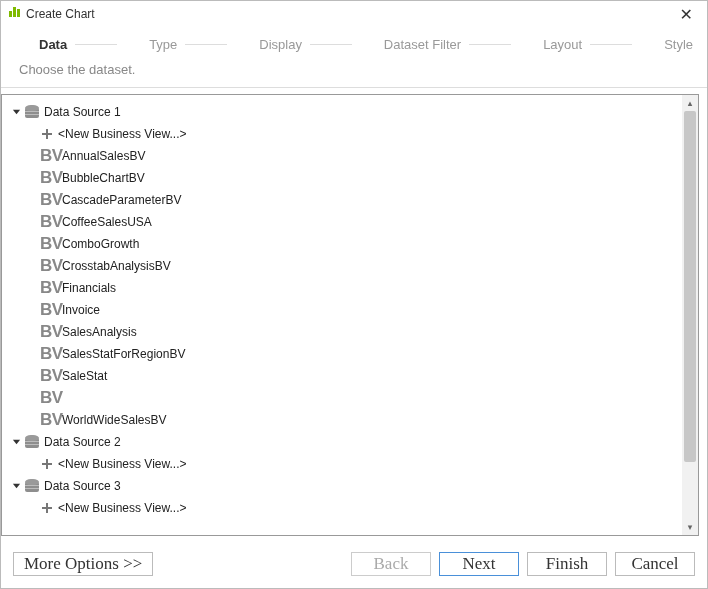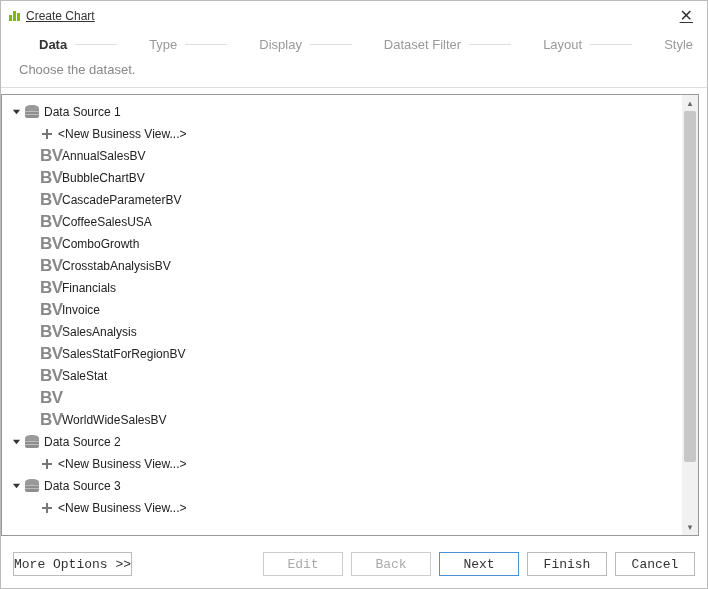--- a/index.html
+++ b/index.html
@@ -11,24 +11,23 @@
     color: #333;
     width: 708px;
     height: 589px;
     border: 1px solid #bbb;
     display: flex;
     flex-direction: column;
     overflow: hidden;
   }
   .titlebar {
     display: flex;
-    align-items: center;
+    align-items: flex-start;
     padding: 6px 10px 4px 8px;
     height: 28px;
-    text-decoration: underline;
   }
   .titlebar .app-icon { margin-right: 6px; display:flex; align-items:flex-end; gap:1px; }
   .app-icon .bar { width:3px; background:#7fba00; display:inline-block; }
   .app-icon .b1 { height:6px; }
   .app-icon .b2 { height:10px; }
   .app-icon .b3 { height:8px; }
   .title-text { font-size: 12px; color:#333; flex:0 0 auto; }
   .title-spacer { flex:1; }
   .close-x { font-size:16px; color:#333; line-height:1; padding:0 4px; cursor:default; font-family: Arial, sans-serif; }
 
@@ -95,25 +94,25 @@
     display:flex;
     gap:8px;
     border-top:0px;
   }
   .footer .spacer { flex:1; }
   .btn {
     height:24px;
     min-width:80px;
     border:1px solid #bbb;
     background:#fff;
-    font-size:13px;
+    font-size:17px;
     color:#333;
-    padding:0 0;
+    padding:0 10px;
     cursor:default;
-    font-family: Liberation Mono, monospace;
+    font-family: Liberation Serif, serif;
   }
   .btn:disabled { color:#aaa; border-color:#ccc; background:#fff; }
   .btn.primary { border-color:#4a90d9; }
   .btn.more { min-width:110px; }
 </style>
 </head>
 <body>
 
 <div class="titlebar">
   <span class="app-icon">
@@ -271,18 +270,17 @@
     <div class="track">
       <div class="thumb"></div>
     </div>
     <div class="arrow">▾</div>
   </div>
 </div>
 
 <div class="footer">
   <button class="btn more">More Options &gt;&gt;</button>
   <span class="spacer"></span>
-  <button class="btn" disabled="">Edit</button>
   <button class="btn" disabled="">Back</button>
   <button class="btn primary">Next</button>
   <button class="btn">Finish</button>
   <button class="btn">Cancel</button>
 </div>
 
 </body></html>

